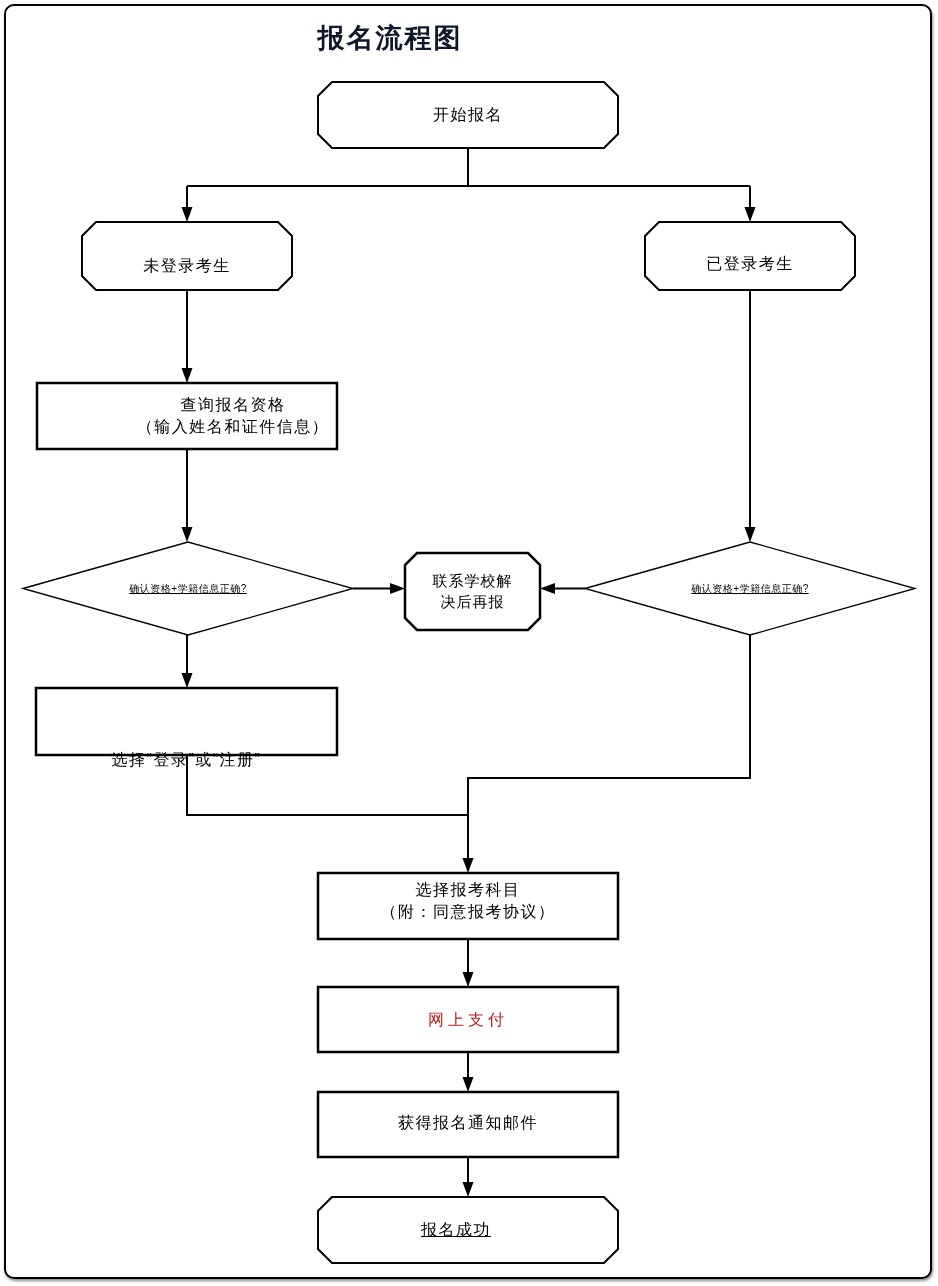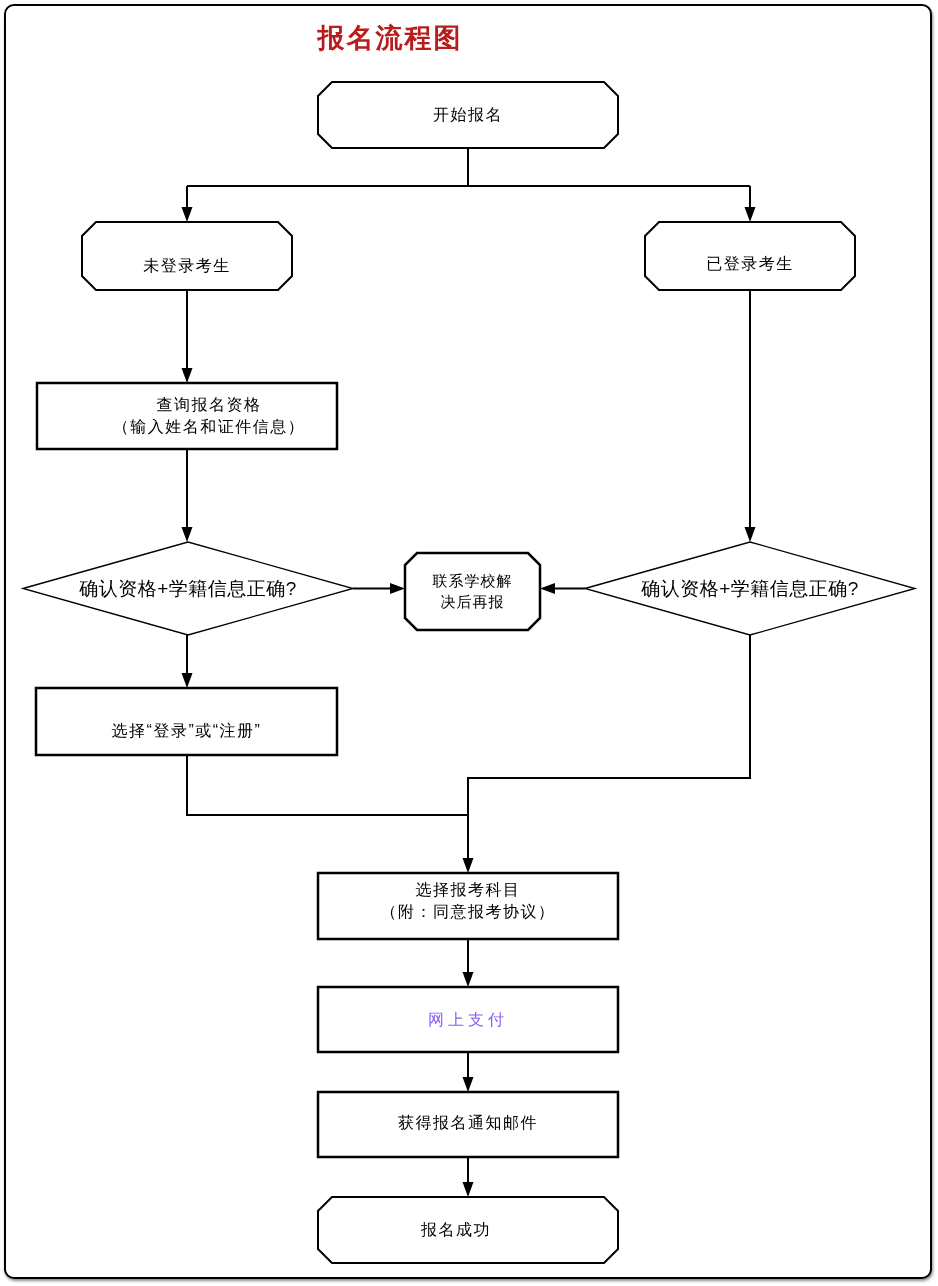--- a/index.html
+++ b/index.html
@@ -19,39 +19,39 @@
     box-shadow: 1px 2px 3px rgba(0,0,0,0.45);
     background: #ffffff;
   }
   .title {
     position: absolute;
     left: 0; top: 20px; width: 780px;
     text-align: center;
     font-size: 27px;
     font-weight: 700;
     letter-spacing: 2px;
-    color: #b91c1c;
+    color: #0f172a;
   }
   svg.chart { position: absolute; left: 0; top: 0; }
   .lbl {
     position: absolute;
     display: flex;
     flex-direction: column;
     align-items: center;
     justify-content: center;
     text-align: right;
     font-size: 16px;
     line-height: 1.35;
     letter-spacing: 1.5px;
     color: #000;
     pointer-events: none;
   }
-  .lbl.diamond { font-size: 19px; letter-spacing: 0.5px; }
+  .lbl.diamond { font-size: 10px; letter-spacing: 0.5px; text-decoration: underline; }
   .lbl.bold { font-weight: 400; font-size: 15px; letter-spacing: 1px; }
-  .lbl.serif { font-family: Liberation Serif, serif; letter-spacing: 4px; color: #8b5cf6; }
+  .lbl.serif { font-family: Liberation Serif, serif; letter-spacing: 4px; color: #b91c1c; }
 </style>
 </head>
 <body>
 
 <div class="page">
   <div class="frame"></div>
 
   <div class="title">报名流程图</div>
 
   <svg class="chart" width="938" height="1286" viewBox="0 0 938 1286" fill="none" stroke="#000000">
@@ -101,39 +101,39 @@
       <path stroke-width="2" d="M332,1197 H604 L618,1211 V1249 L604,1263 H332 L318,1249 V1211 Z"></path>
     </g>
   </svg>
 
   <div class="lbl" style="left:318px;top:82px;width:300px;height:66px;">开始报名</div>
 
   <div class="lbl" style="left:82px;top:222px;width:210px;height:88px;">未登录考生</div>
 
   <div class="lbl" style="left:645px;top:222px;width:210px;height:84px;">已登录考生</div>
 
-  <div class="lbl" style="left:37px;top:383px;width:344px;height:66px;">
+  <div class="lbl" style="left:37px;top:383px;width:344px;height:66px;padding-left:24px;">
     <div>查询报名资格</div>
     <div>（输入姓名和证件信息）</div>
   </div>
 
   <div class="lbl diamond" style="left:23px;top:542px;width:330px;height:93px;">确认资格+学籍信息正确?</div>
 
   <div class="lbl bold" style="left:405px;top:553px;width:135px;height:77px;">
     <div>联系学校解</div>
     <div>决后再报</div>
   </div>
 
   <div class="lbl diamond" style="left:585px;top:542px;width:330px;height:93px;">确认资格+学籍信息正确?</div>
 
-  <div class="lbl" style="left:36px;top:691px;width:301px;height:80px;">选择“登录”或“注册”</div>
+  <div class="lbl" style="left:36px;top:720px;width:301px;height:80px;">选择“登录”或“注册”</div>
 
   <div class="lbl" style="left:318px;top:873px;width:300px;height:56px;font-family:Liberation Serif, serif;">
     <div>选择报考科目</div>
     <div>（附：同意报考协议）</div>
   </div>
 
   <div class="lbl serif" style="left:318px;top:987px;width:300px;height:65px;">网上支付</div>
 
   <div class="lbl" style="left:318px;top:1092px;width:300px;height:62px;border-radius:16px;">获得报名通知邮件</div>
 
-  <div class="lbl" style="left:318px;top:1197px;width:276px;height:66px;">报名成功</div>
+  <div class="lbl" style="left:318px;top:1197px;width:276px;height:66px;text-decoration:underline;">报名成功</div>
 </div>
 
 </body></html>

